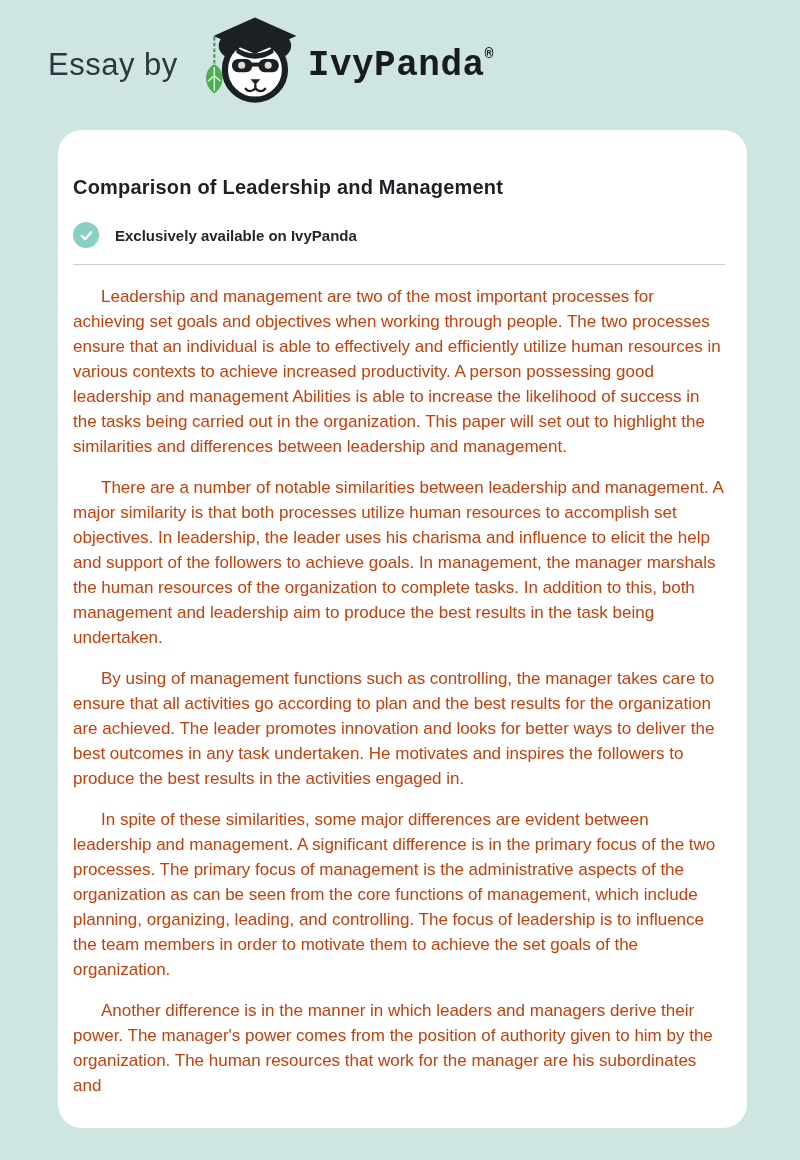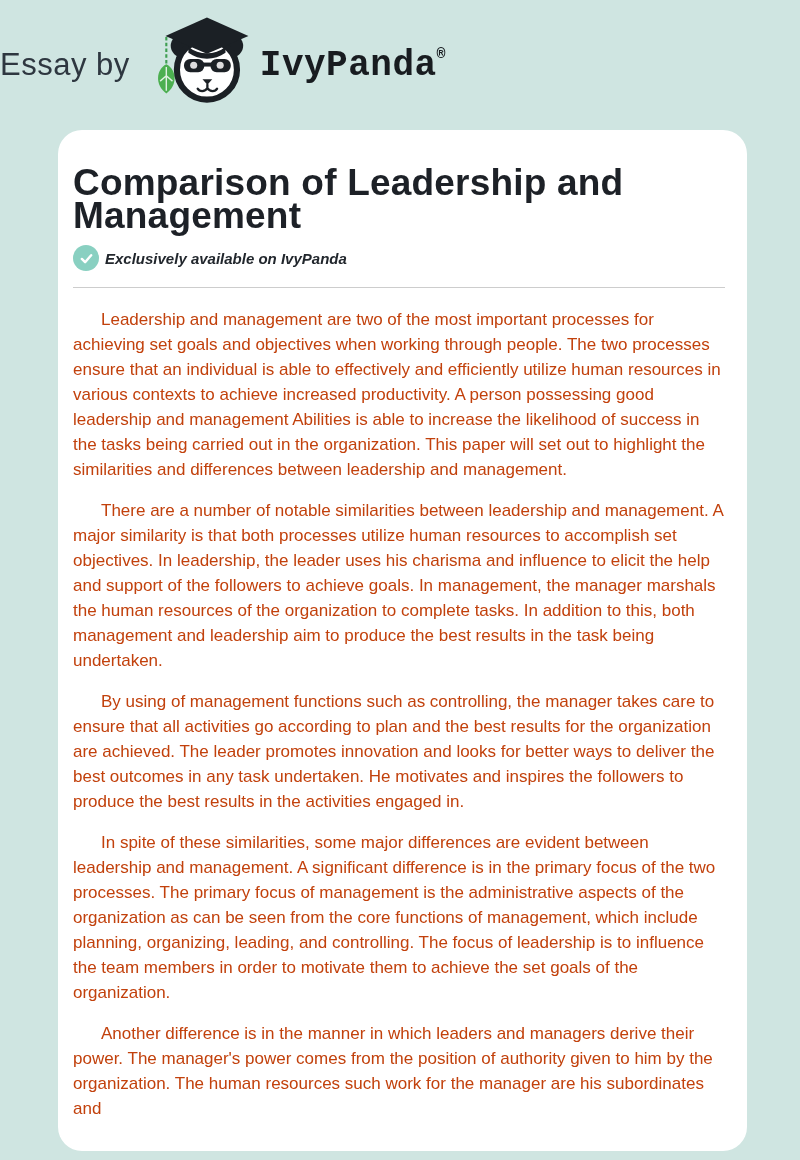--- a/index.html
+++ b/index.html
@@ -12,20 +12,21 @@
   body {
     background: #cfe5e1;
     min-height: 1160px;
   }
 
   
   .page-header {
     height: 130px;
     display: flex;
     align-items: center;
+    padding-left: 48px;
   }
 
   .essay-by {
     font-size: 31px;
     color: #2e3740;
     letter-spacing: 0.5px;
     margin-right: 16px;
   }
 
   .logo-icon {
@@ -56,35 +57,34 @@
   
   .essay-card {
     background: #ffffff;
     border-radius: 24px;
     margin: 0 53px 18px 58px;
     padding: 36px 22px 30px 15px;
     min-height: 983px;
   }
 
   .essay-title {
-    font-size: 37px;
+    font-size: 20px;
     font-weight: 700;
-    line-height: 33px;
+    line-height: 43px;
     color: #1d2127;
     max-width: 600px;
     margin-bottom: 13px;
     letter-spacing: 0.2px;
   }
 
   .badge-row {
     display: flex;
     align-items: center;
-    gap: 6px;
+    gap: 16px;
     margin-bottom: 16px;
-    font-style: italic;
   }
 
   .check-circle {
     width: 26px;
     height: 26px;
     border-radius: 50%;
     background: #89d0c1;
     display: flex;
     align-items: center;
     justify-content: center;
@@ -169,16 +169,16 @@
     <span class="badge-text">Exclusively available on IvyPanda</span>
   </div>
 
   <hr class="divider">
 
   <article class="essay-body">
     <p>Leadership and management are two of the most important processes for achieving set goals and objectives when working through people. The two processes ensure that an individual is able to effectively and efficiently utilize human resources in various contexts to achieve increased productivity. A person possessing good leadership and management Abilities is able to increase the likelihood of success in the tasks being carried out in the organization. This paper will set out to highlight the similarities and differences between leadership and management.</p>
     <p>There are a number of notable similarities between leadership and management. A major similarity is that both processes utilize human resources to accomplish set objectives. In leadership, the leader uses his charisma and influence to elicit the help and support of the followers to achieve goals. In management, the manager marshals the human resources of the organization to complete tasks. In addition to this, both management and leadership aim to produce the best results in the task being undertaken.</p>
     <p>By using of management functions such as controlling, the manager takes care to ensure that all activities go according to plan and the best results for the organization are achieved. The leader promotes innovation and looks for better ways to deliver the best outcomes in any task undertaken. He motivates and inspires the followers to produce the best results in the activities engaged in.</p>
     <p>In spite of these similarities, some major differences are evident between leadership and management. A significant difference is in the primary focus of the two processes. The primary focus of management is the administrative aspects of the organization as can be seen from the core functions of management, which include planning, organizing, leading, and controlling. The focus of leadership is to influence the team members in order to motivate them to achieve the set goals of the organization.</p>
-    <p>Another difference is in the manner in which leaders and managers derive their power. The manager's power comes from the position of authority given to him by the organization. The human resources such work for the manager are his subordinates and</p>
+    <p>Another difference is in the manner in which leaders and managers derive their power. The manager's power comes from the position of authority given to him by the organization. The human resources that work for the manager are his subordinates and</p>
   </article>
 
 </main>
 
 </body></html>

